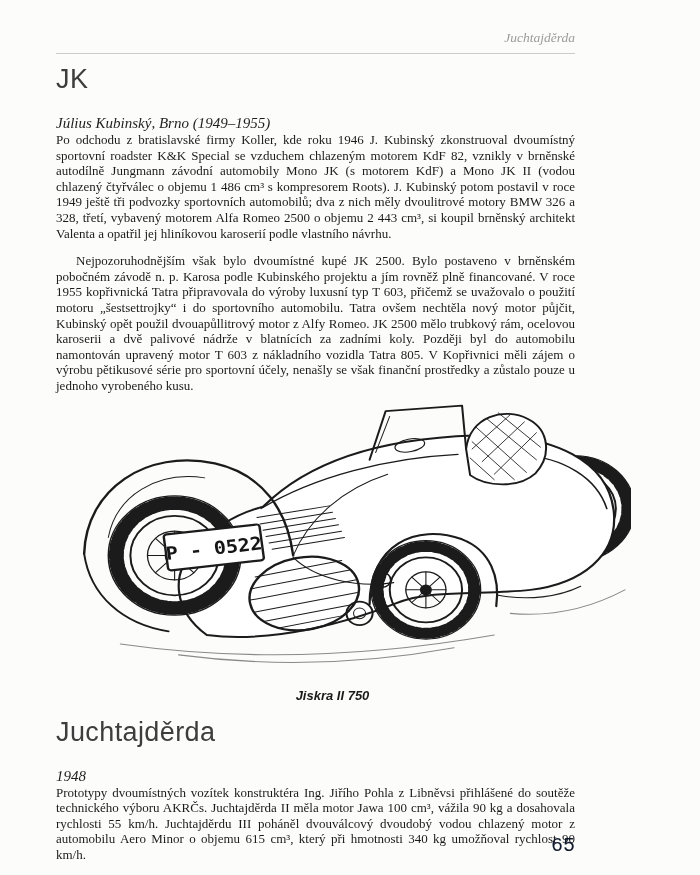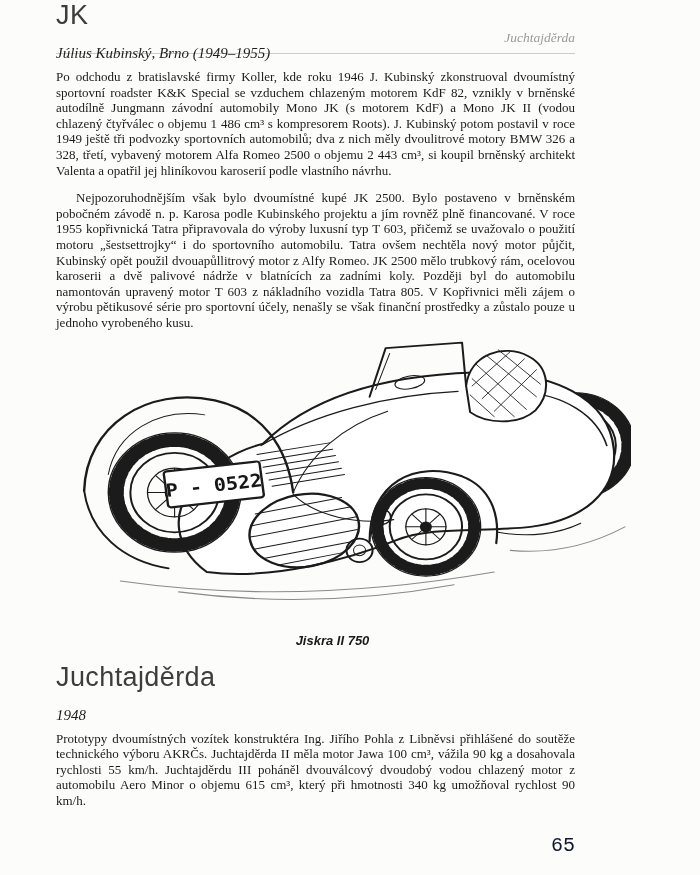--- a/index.html
+++ b/index.html
@@ -15,41 +15,41 @@
   }
   .margin-box { position:absolute; left:56px; right:56px; top:0; bottom:0; }
   .running-header {
     position:absolute; top:30px; right:0;
     font-style:italic; font-size:13.5px; color:#9a9a9a;
   }
   .rule {
     position:absolute; top:53px; left:0; right:0;
     height:1px; background:#cccccc; border:none;
   }
-  .content { position:absolute; left:0; right:0; top:0; }
+  .content { position:absolute; left:0; right:0; top:0; padding-top:64px; }
   h1.section-title {
     font-family:"Liberation Sans","DejaVu Sans",sans-serif;
     font-weight:normal; font-size:27px; line-height:31px;
     color:#3d3d3d; letter-spacing:0.4px;
   }
   .subtitle {
     font-style:italic; font-size:15px; line-height:17px;
-    margin-top:14px; color:#1f1f1f;
+    margin-top:20px; color:#1f1f1f;
   }
   p.body {
     font-size:13px; line-height:15.6px; text-align:justify;
-    margin-top:7px; color:#1b1b1b;
+    margin-top:0; color:#1b1b1b;
   }
   p.body.indented { margin-top:12px; text-indent:20px; }
   figure { margin:8px 0 0 0; }
   svg.car { display:block; width:588px; height:280px; }
   figcaption {
     font-family:"Liberation Sans","DejaVu Sans",sans-serif;
     font-weight:bold; font-style:italic; font-size:13px;
-    text-align:center; margin-top:14px; padding-left:34px; color:#1b1b1b;
+    text-align:center; margin-top:6px; padding-left:34px; color:#1b1b1b;
   }
   h1.second { margin-top:14px; }
   .page-number {
     position:absolute; top:834px; right:0;
     font-family:Liberation Mono, monospace;
     font-size:20px; color:#0f172a;
   }
 </style>
 </head>
 <body>

